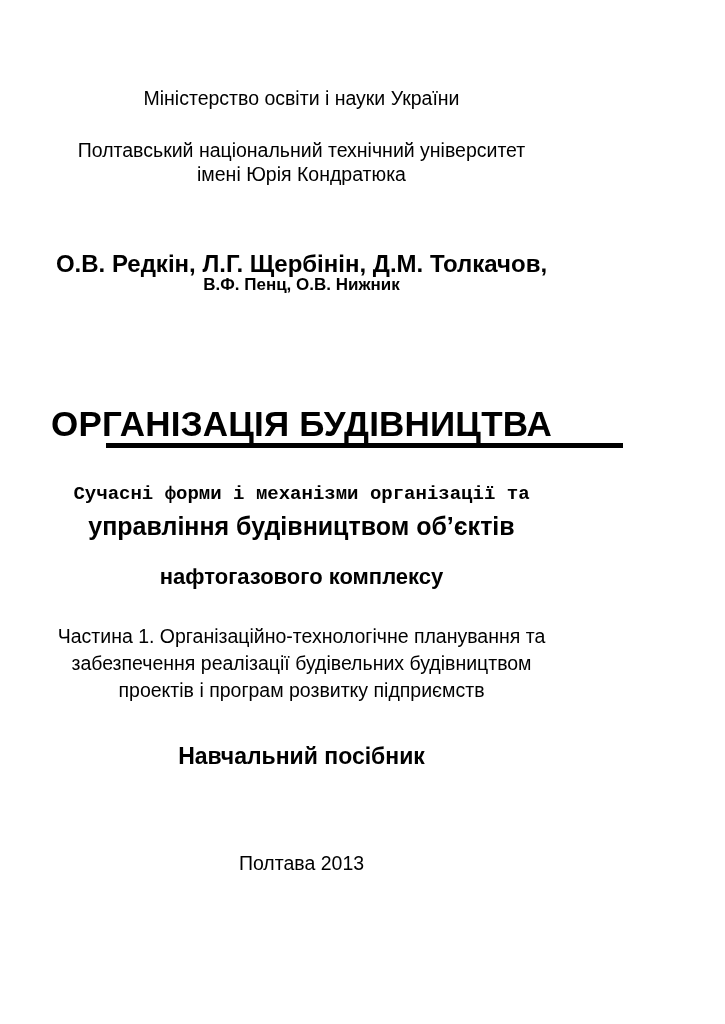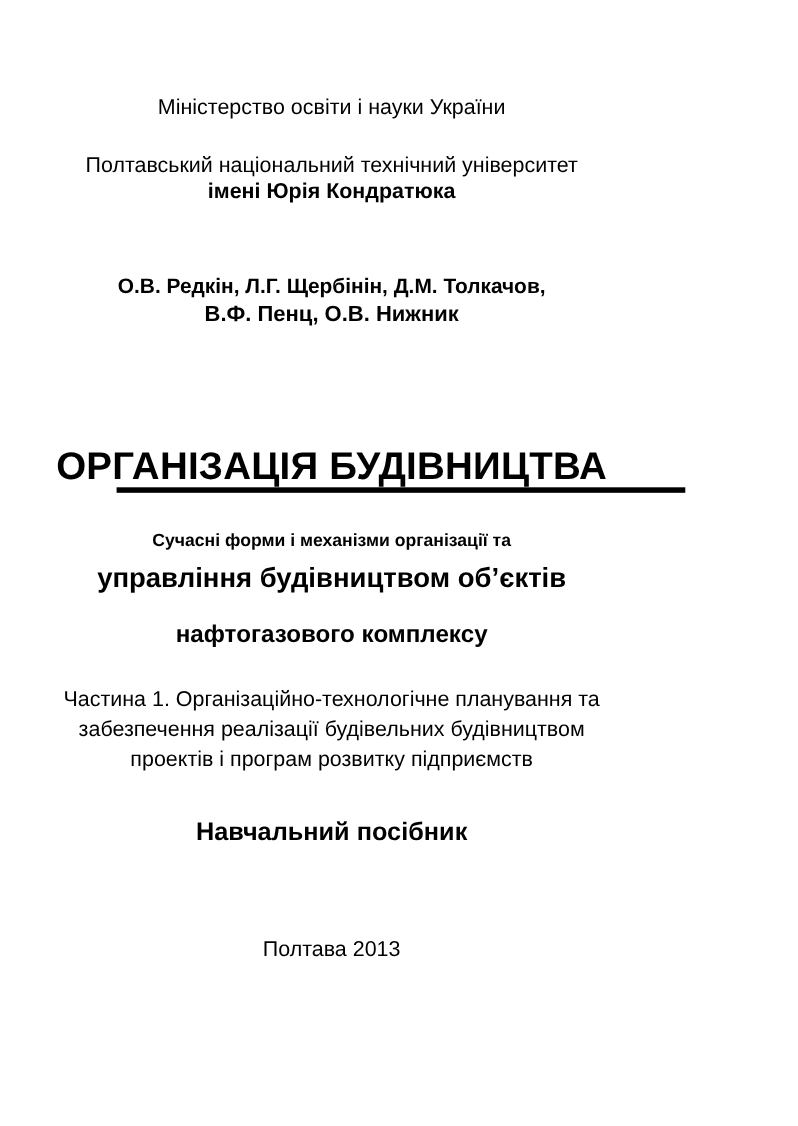--- a/index.html
+++ b/index.html
@@ -2,26 +2,26 @@
 <html><head>
 <meta charset="utf-8">
 <style>
   html, body { margin: 0; padding: 0; background: #ffffff; }
   body { width: 725px; height: 1024px; position: relative; overflow: hidden; color: #000; font-family: "Liberation Sans", sans-serif; }
   .line { position: absolute; left: 0; width: 603px; text-align: center; white-space: nowrap; }
   .reg { font-size: 19.5px; font-weight: normal; }
   .bold { font-weight: bold; }
   #ministry { top: 87px; }
   #univ1 { top: 139px; }
-  #univ2 { top: 163px; font-weight: bold; }
-  #auth1 { top: 250px; font-size: 19px; }
-  #auth2 { top: 275px; font-size: 20px; }
+  #univ2 { top: 163px; }
+  #auth1 { top: 250px; font-size: 24px; }
+  #auth2 { top: 275px; font-size: 17px; }
   #title { top: 361px; font-size: 35px; letter-spacing: 0.2px; margin-top: 43px; }
   #rule { position: absolute; left: 106px; top: 443px; width: 517px; height: 5px; background: #000; }
-  #sub1 { top: 483px; font-size: 16px; }
+  #sub1 { top: 483px; font-size: 19px; font-family: Liberation Mono, monospace; }
   #sub2 { top: 512px; font-size: 25px; }
   #sub3 { top: 541px; font-size: 22px; margin-top: 23px; }
   #part1 { top: 625px; }
   #part2 { top: 652px; }
   #part3 { top: 679px; }
   #type { top: 743px; font-size: 23px; }
   #city { top: 852px; }
 </style>
 </head>
 <body>

